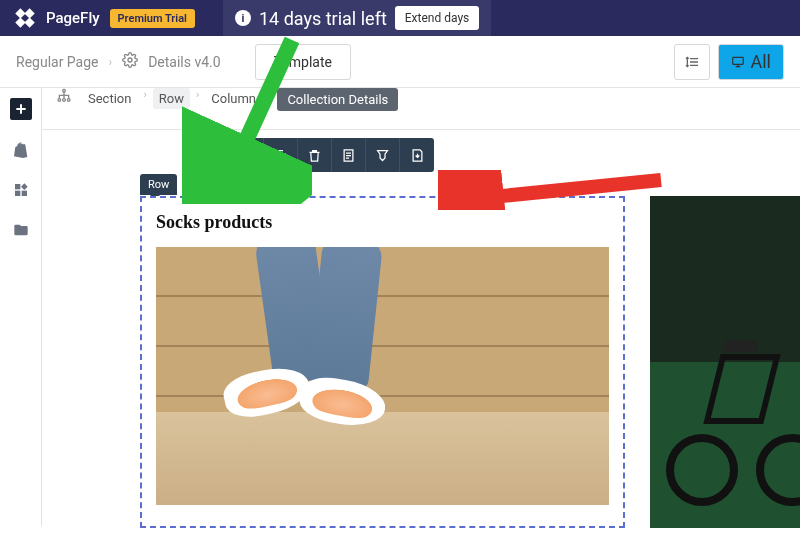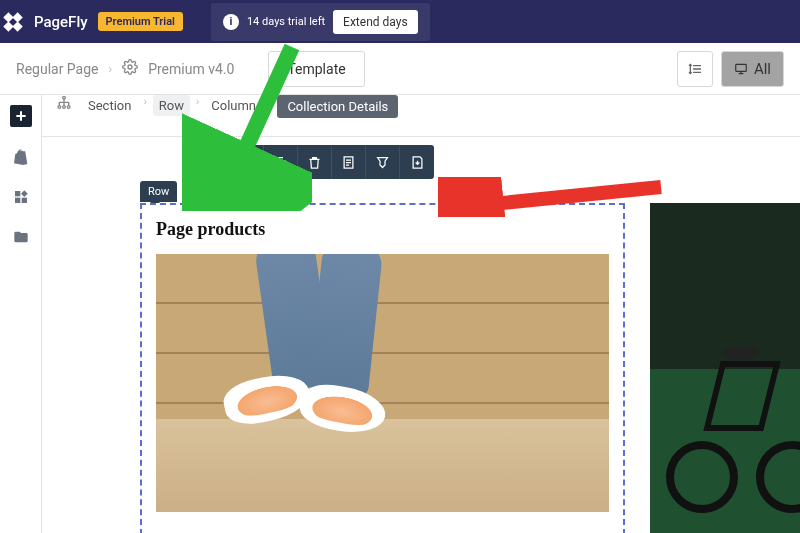--- a/index.html
+++ b/index.html
@@ -1,36 +1,36 @@
 <!DOCTYPE html>
 <html><head>
   <meta charset="utf-8">
   <style>
     * { margin: 0; padding: 0; box-sizing: border-box; font-family: -apple-system, BlinkMacSystemFont, "Segoe UI", Roboto, sans-serif; }
     body { width: 800px; height: 533px; overflow: hidden; background: #fff; position: relative; }
 
-    .topbar { height: 43px; background: #2a2a5e; display: flex; align-items: center; padding: 0 2px; gap: 10px; color: #fff; }
+    .topbar { height: 36px; background: #2a2a5e; display: flex; align-items: center; padding: 0 14px; gap: 10px; color: #fff; }
     .logo-diamond { width: 22px; height: 22px; }
     .logo-diamond svg { width: 100%; height: 100%; }
     .brand { font-size: 15px; font-weight: 500; }
     .badge-trial { background: #f7b731; color: #2a2a5e; font-weight: 600; font-size: 11px; padding: 3px 8px; border-radius: 3px; }
     .trial-box { margin-left: 18px; display: flex; align-items: center; gap: 8px; background: rgba(255,255,255,0.08); padding: 7px 12px; border-radius: 3px; }
     .info-circ { width: 16px; height: 16px; border-radius: 50%; background: #fff; color: #2a2a5e; display: flex; align-items: center; justify-content: center; font-size: 11px; font-weight: 700; }
-    .trial-text { font-size: 11px; color: #fff; }
+    .trial-text { font-size: 18px; color: #fff; }
     .extend-btn { background: #fff; border: none; color: #333; font-size: 12px; padding: 5px 10px; border-radius: 3px; cursor: pointer; }
 
     .subbar { height: 52px; border-bottom: 1px solid #e1e3e5; display: flex; align-items: center; padding: 8px 16px; gap: 10px; }
     .crumb-link { color: #888; font-size: 14px; }
     .crumb-sep { color: #bbb; font-size: 12px; }
     .gear { color: #888; }
     .subbar-center { margin-left: 24px; }
     .template-btn { background: #fff; border: 1px solid #d5d7d9; padding: 9px 18px; border-radius: 3px; font-size: 14px; color: #333; cursor: pointer; }
     .subbar-right { margin-left: auto; display: flex; gap: 8px; }
     .sq-btn { width: 36px; height: 36px; border: 1px solid #d5d7d9; border-radius: 3px; background: #fff; display: flex; align-items: center; justify-content: center; color: #666; cursor: pointer; }
-    .all-btn { height: 36px; border: 1px solid #d5d7d9; border-radius: 3px; background: #a3a3a3; padding: 0 12px; display: flex; align-items: center; gap: 6px; font-size: 15px; color: #333; cursor: pointer; text-align: right; }
+    .all-btn { height: 36px; border: 1px solid #d5d7d9; border-radius: 3px; background: #0ea5e9; padding: 0 12px; display: flex; align-items: center; gap: 6px; font-size: 18px; color: #333; cursor: pointer; text-align: right; }
 
     .body-row { display: flex; height: calc(533px - 43px - 52px); }
     .side { width: 42px; border-right: 1px solid #e1e3e5; display: flex; flex-direction: column; align-items: center; padding-top: 10px; gap: 20px; }
     .side-ic { width: 20px; height: 20px; color: #6b7280; cursor: pointer; display: flex; align-items: center; justify-content: center; }
     .side-ic.dark-sq { background: #1a2332; color: #fff; width: 22px; height: 22px; border-radius: 2px; }
     .side-ic svg { width: 16px; height: 16px; }
 
     .main { flex: 1; position: relative; }
     .pathbar { height: 42px; border-bottom: 1px solid #e1e3e5; display: flex; align-items: flex-start; padding: 0 14px; gap: 6px; }
     .path-ic { color: #888; margin-right: 4px; }
@@ -97,21 +97,21 @@
 
 <div class="subbar">
   <span class="crumb-link">Regular Page</span>
   <span class="crumb-sep">›</span>
   <span class="gear">
     <svg width="16" height="16" viewBox="0 0 24 24" fill="none" stroke="currentColor" stroke-width="2">
         <circle cx="12" cy="12" r="3"></circle>
         <path d="M19.4 15a1.7 1.7 0 0 0 .34 1.87l.06.06a2 2 0 1 1-2.83 2.83l-.06-.06a1.7 1.7 0 0 0-1.87-.34 1.7 1.7 0 0 0-1 1.55V21a2 2 0 1 1-4 0v-.1a1.7 1.7 0 0 0-1-1.55 1.7 1.7 0 0 0-1.87.34l-.06.06a2 2 0 1 1-2.83-2.83l.06-.06A1.7 1.7 0 0 0 4.6 15a1.7 1.7 0 0 0-1.55-1H3a2 2 0 1 1 0-4h.1A1.7 1.7 0 0 0 4.6 9a1.7 1.7 0 0 0-.34-1.87l-.06-.06A2 2 0 1 1 7.03 4.24l.06.06c.5.5 1.25.65 1.87.34H9a1.7 1.7 0 0 0 1-1.55V3a2 2 0 1 1 4 0v.1c0 .68.4 1.3 1 1.55.62.3 1.36.16 1.87-.34l.06-.06a2 2 0 1 1 2.83 2.83l-.06.06c-.5.5-.65 1.25-.34 1.87V9c.25.6.87 1 1.55 1H21a2 2 0 1 1 0 4h-.1a1.7 1.7 0 0 0-1.55 1z"></path>
       </svg>
   </span>
-  <span class="crumb-link">Premium v4.0</span>
+  <span class="crumb-link">Details v4.0</span>
   <div class="subbar-center">
     <button class="template-btn">Template</button>
   </div>
   <div class="subbar-right">
     <div class="sq-btn">
       <svg width="16" height="16" viewBox="0 0 24 24" fill="none" stroke="currentColor" stroke-width="2">
           <path d="M9 7h12M9 12h12M9 17h12M5 5v14M3 7l2-2 2 2M3 17l2 2 2-2"></path>
         </svg>
     </div>
     <div class="all-btn">
@@ -222,21 +222,21 @@
             <svg viewBox="0 0 24 24">
               <path d="M5 3h11l3 3v15H5z" fill="none" stroke="#fff" stroke-width="2"></path>
               <path d="M12 9v6M9 12l3 3 3-3" fill="none" stroke="#fff" stroke-width="2"></path>
             </svg>
           </div>
       </div>
 
       <div class="row-label">Row</div>
 
       <div class="row-frame">
-        <div class="col-title">Page products</div>
+        <div class="col-title">Socks products</div>
         <div class="prod-img">
           <div class="wood"></div>
           <div class="floor"></div>
           <div class="legs">
             <div class="jeans-l"></div>
               <div class="jeans-r"></div>
             <div class="sock-l"></div>
               <div class="sock-r"></div>
           </div>
         </div>

